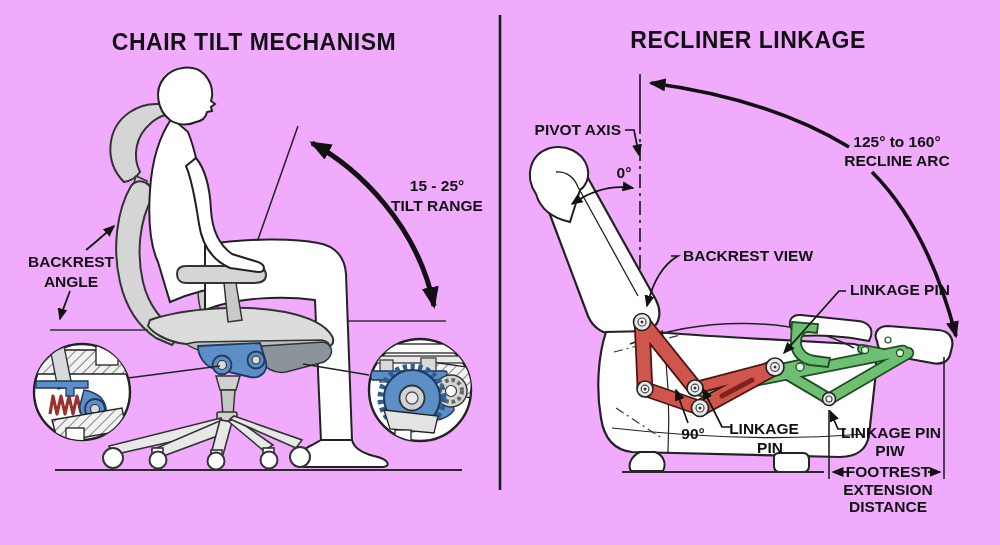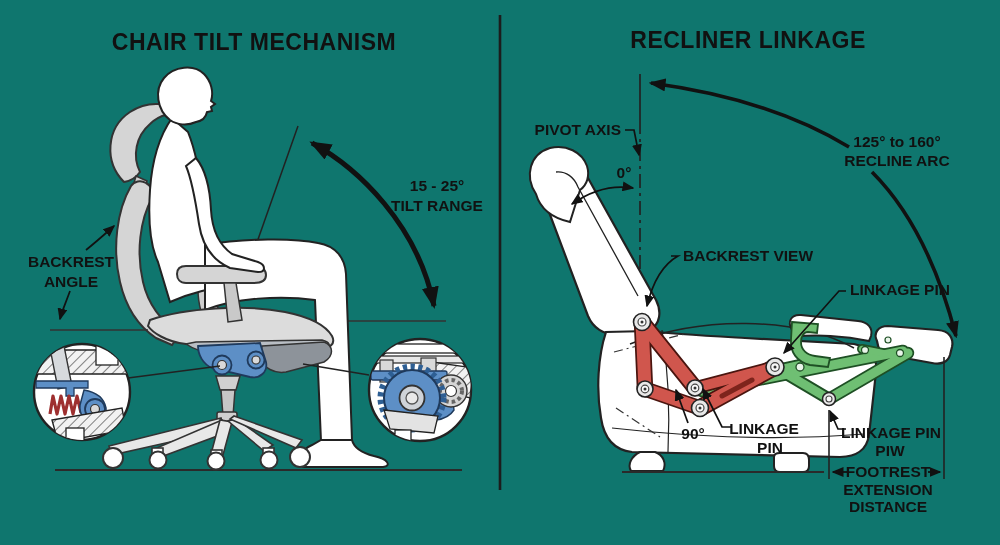--- a/index.html
+++ b/index.html
@@ -1,16 +1,16 @@
 <!DOCTYPE html>
 <html><head>
 <meta charset="utf-8">
 <style>
   html,body{margin:0;padding:0;background:#ffffff;}
-  .stage{position:relative;width:1000px;height:545px;background:#0f766e;overflow:hidden;}
+  .stage{position:relative;width:1000px;height:545px;background:#f0abfc;overflow:hidden;}
   .lbl{font:700 15.5px "Liberation Sans",sans-serif;fill:#111;}
   .title{font:700 23px "Liberation Sans",sans-serif;fill:#111;letter-spacing:.5px;}
   svg{display:block;}
 </style>
 </head>
 <body>
 
 <div class="stage">
 <svg width="1000" height="545" viewBox="0 0 1000 545">
   <defs>

